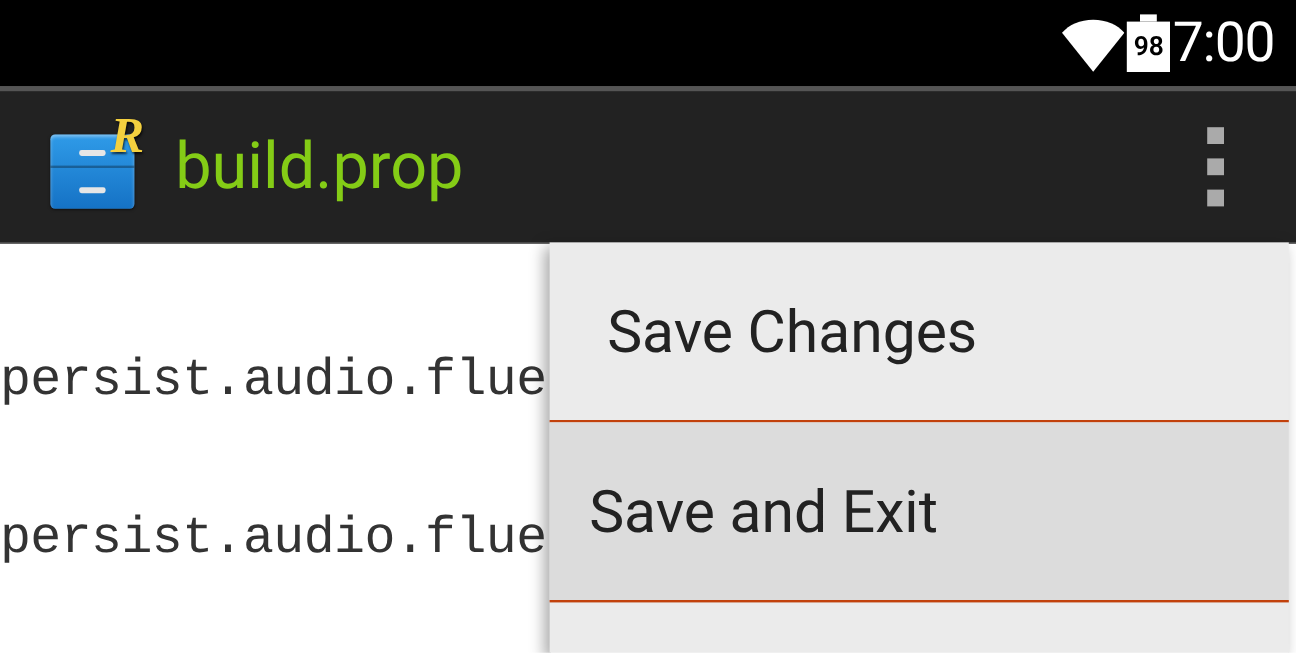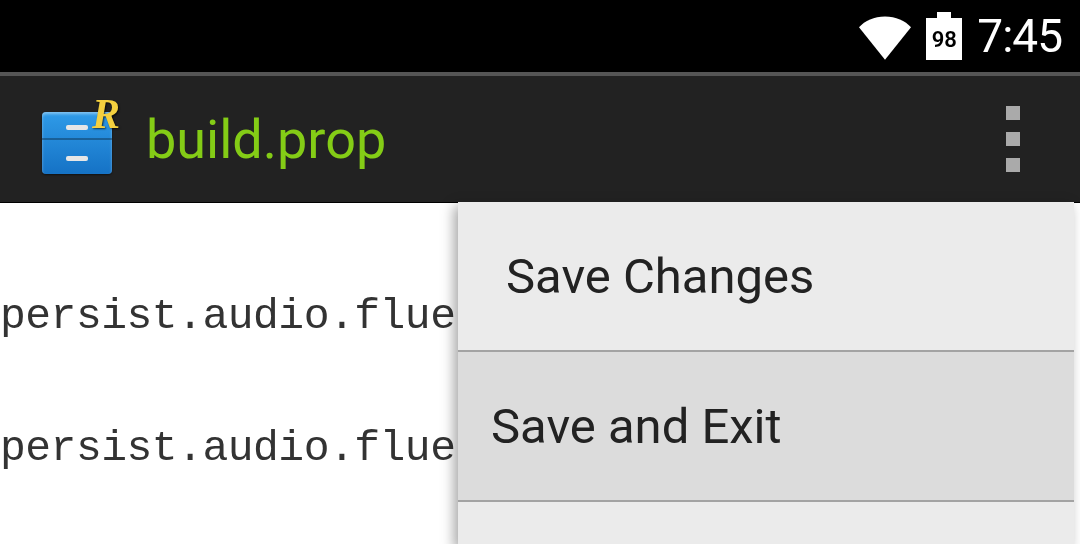--- a/index.html
+++ b/index.html
@@ -11,21 +11,21 @@
       overflow: hidden;
       position: relative;
     }
     .status-bar {
       height: 72px;
       background: #000;
       display: flex;
       align-items: center;
       justify-content: flex-end;
       padding-right: 18px;
-      gap: 15px;
+      gap: 2px;
     }
     .wifi-icon svg { width: 52px; height: 52px; display: block; }
     .battery-icon {
       position: relative;
       width: 36px;
       height: 48px;
     }
     .battery-body {
       position: absolute;
       top: 6px; left: 0;
@@ -146,21 +146,21 @@
       background: #ebebeb;
       box-shadow: -4px 4px 12px rgba(0,0,0,0.35);
     }
     .popup-item {
       height: 150px;
       display: flex;
       align-items: center;
       padding-left: 48px;
       font-size: 49px;
       color: #222;
-      border-bottom: 2px solid #a3a3a3;
+      border-bottom: 2px solid #c2410c;
       cursor: pointer;
     }
     .popup-item.highlight {
       background: #dcdcdc;
       padding-left: 33px;
     }
   </style>
 </head>
 <body>
 
@@ -169,21 +169,21 @@
     <svg viewBox="0 0 24 24">
         <path fill="#fff" d="M12 3C7 3 2.7 4.9 0 8l12 15L24 8c-2.7-3.1-7-5-12-5z"></path>
       </svg>
   </span>
   <span class="battery-icon">
     <span class="battery-nub"></span>
     <span class="battery-body">
       <span class="battery-level">98</span>
     </span>
   </span>
-  <span class="clock">7:45</span>
+  <span class="clock">7:00</span>
 </div>
 
 <div class="app-bar">
   <div class="app-icon">
     <div class="drawer">
       <div class="drawer-handle2"></div>
       <div class="drawer-handle"></div>
     </div>
     <div class="r-letter">R</div>
   </div>

